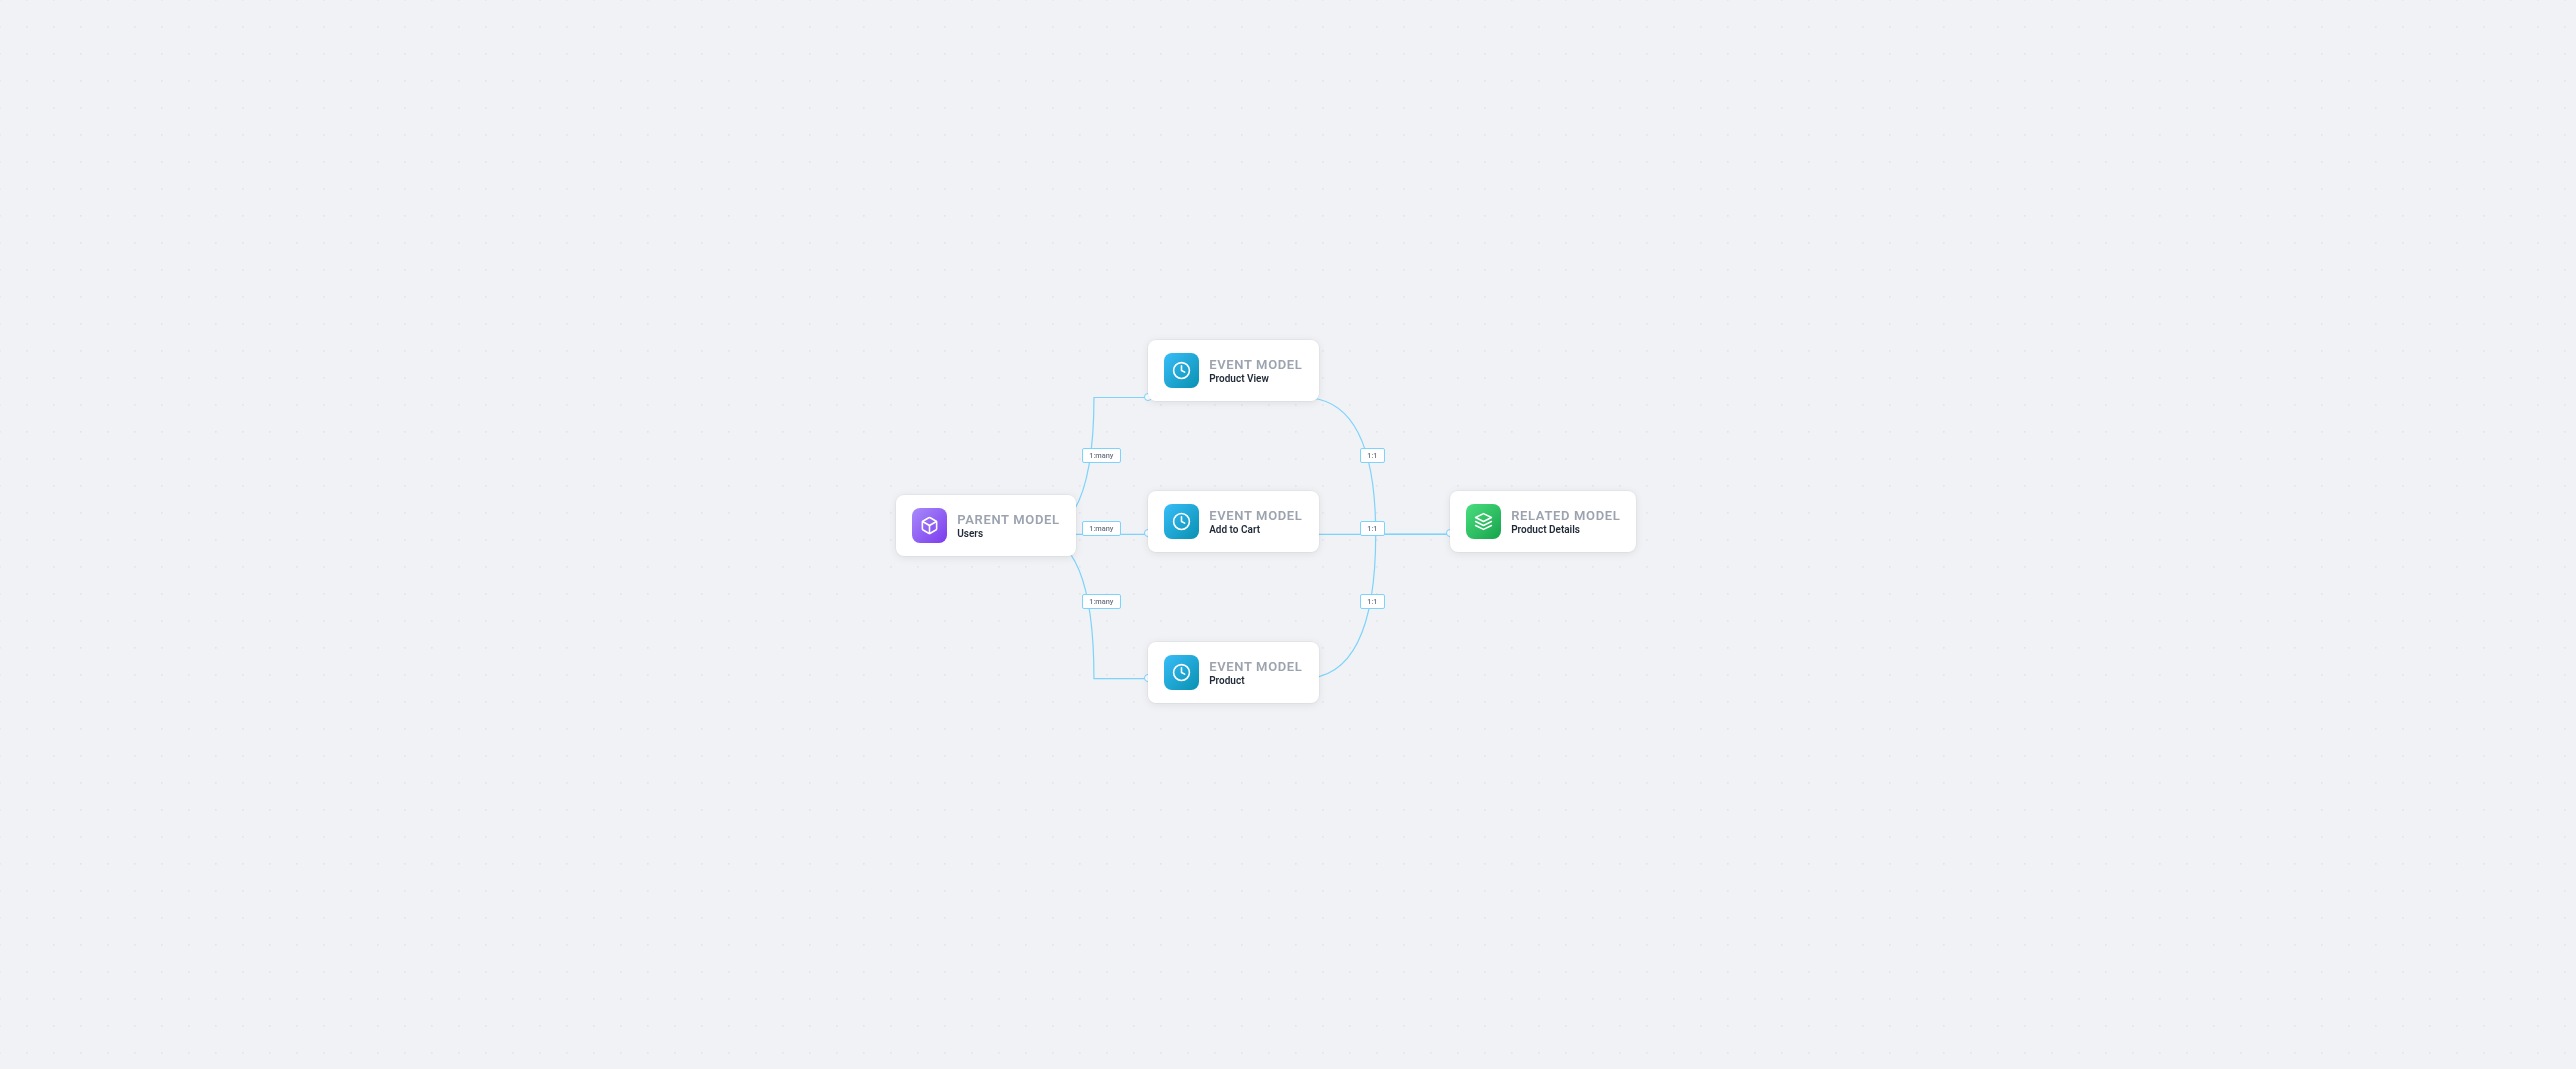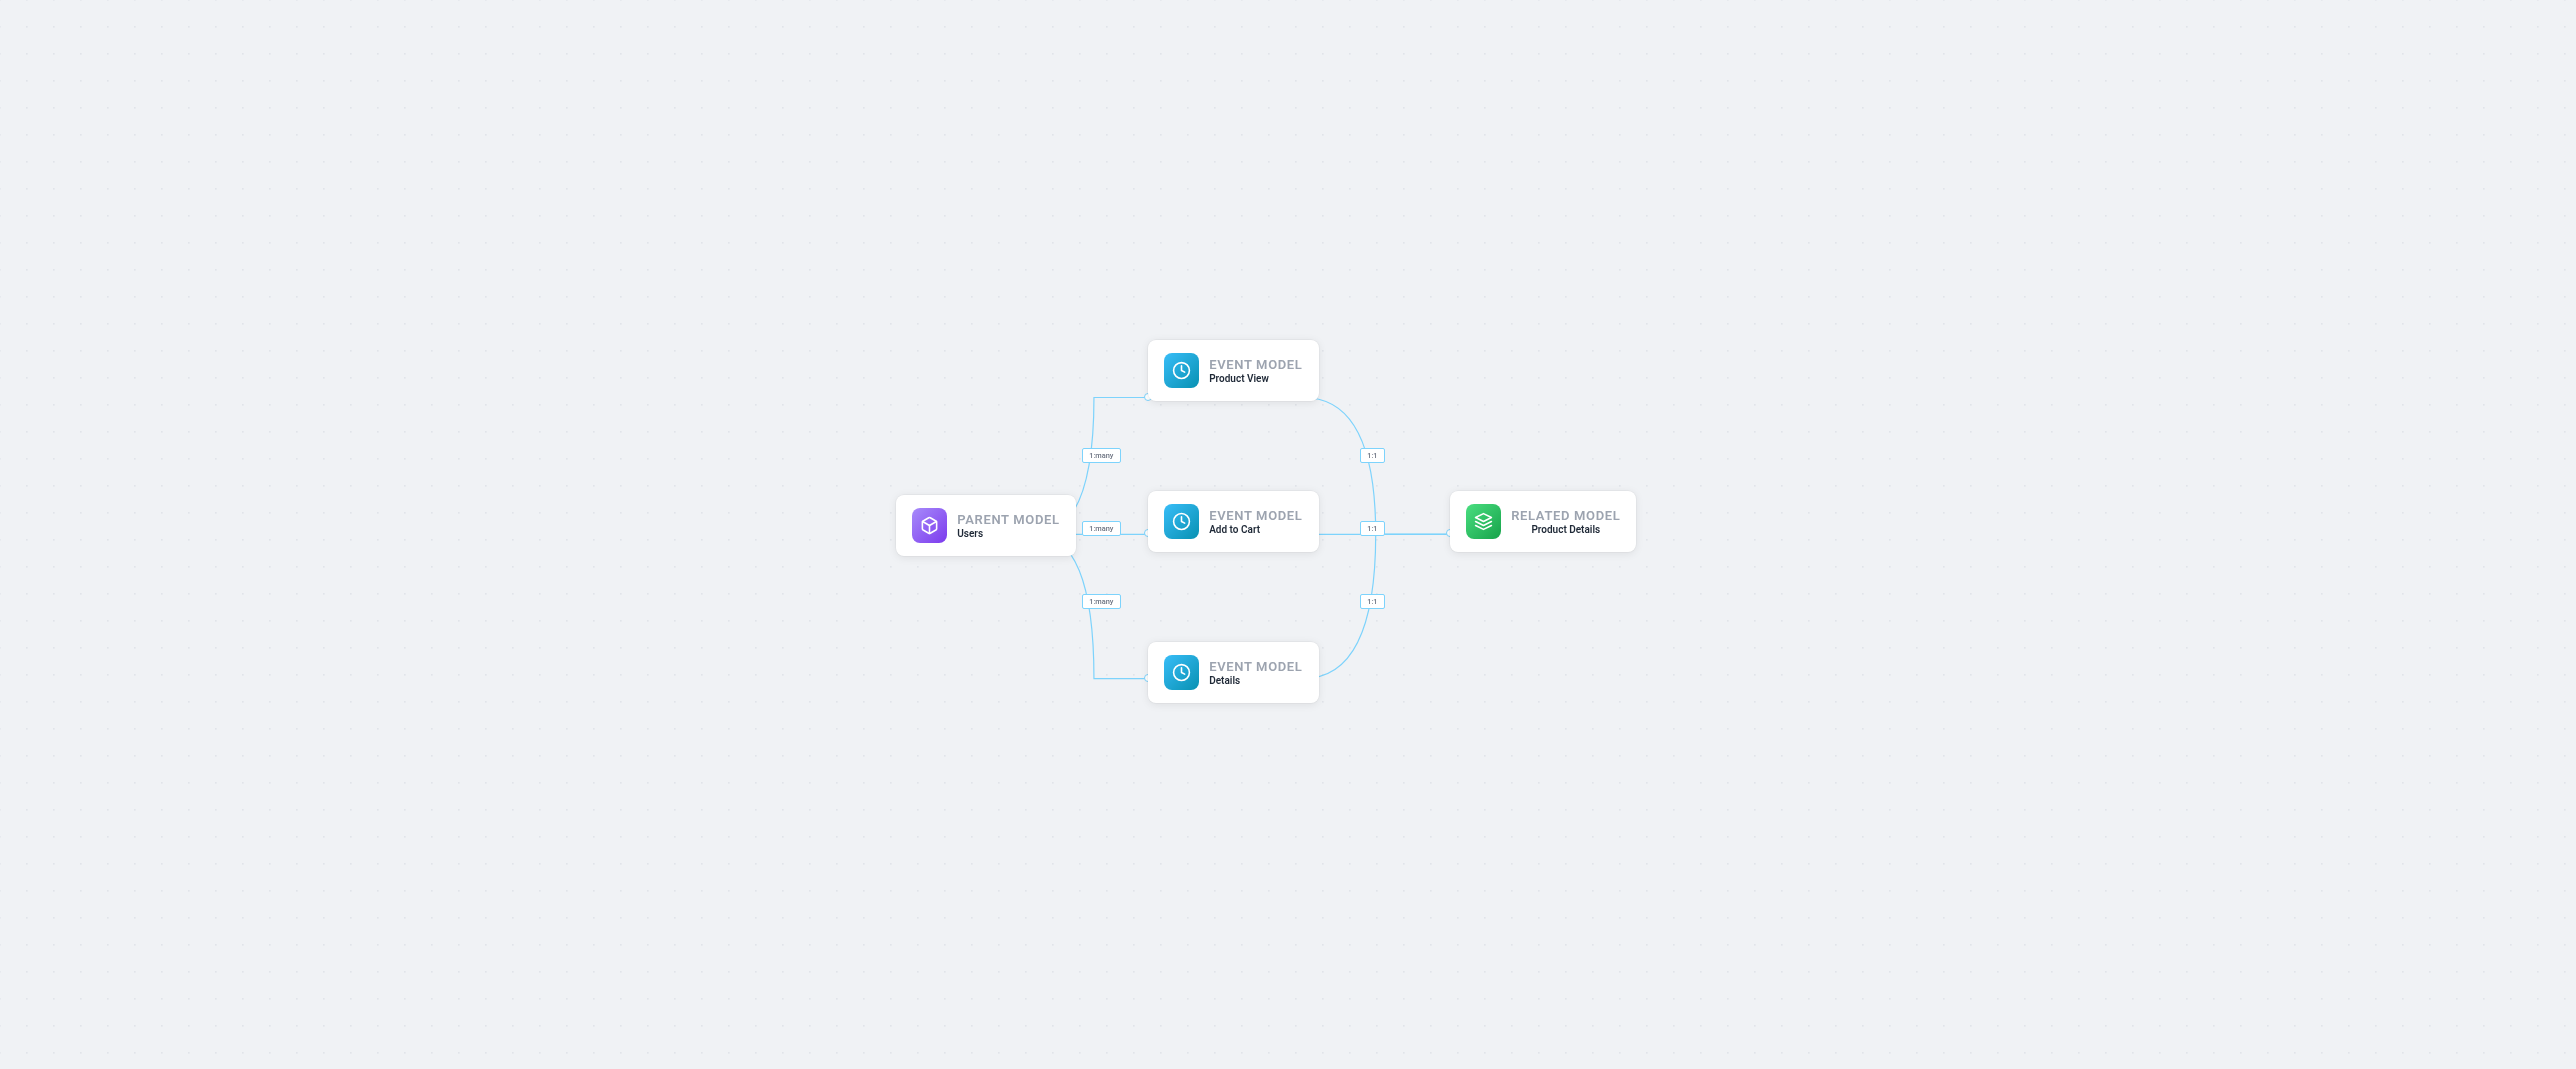--- a/index.html
+++ b/index.html
@@ -78,21 +78,21 @@
       font-size: 10px;
       font-weight: 600;
       color: #1f2937;
     }
 
     
     .card-users { left: 10px; top: 195px; }
     .card-product-view { left: 262px; top: 40px; }
     .card-add-to-cart { left: 262px; top: 191px; }
     .card-purchase { left: 262px; top: 342px; }
-    .card-product-details { left: 564px; top: 191px; text-align: center; }
+    .card-product-details { left: 564px; top: 191px; }
 
     
     .connector-dot {
       position: absolute;
       width: 8px;
       height: 8px;
       border-radius: 50%;
       background: #ffffff;
       border: 1.3px solid #7dd3fc;
     }
@@ -234,21 +234,21 @@
 
     <div class="card card-purchase">
       <div class="card-icon icon-teal">
         <svg class="icon-svg" viewBox="0 0 24 24">
           <circle cx="12" cy="12" r="10"></circle>
           <polyline points="12 6 12 12 16 14"></polyline>
         </svg>
       </div>
       <div class="card-text">
         <div class="model-type">EVENT MODEL</div>
-        <div class="model-name">Details</div>
+        <div class="model-name">Product</div>
       </div>
     </div>
 
     <div class="card card-product-details">
       <div class="card-icon icon-green">
         <svg class="icon-svg" viewBox="0 0 24 24">
           <polygon points="12 2 2 7 12 12 22 7 12 2"></polygon>
           <polyline points="2 17 12 22 22 17"></polyline>
           <polyline points="2 12 12 17 22 12"></polyline>
         </svg>

